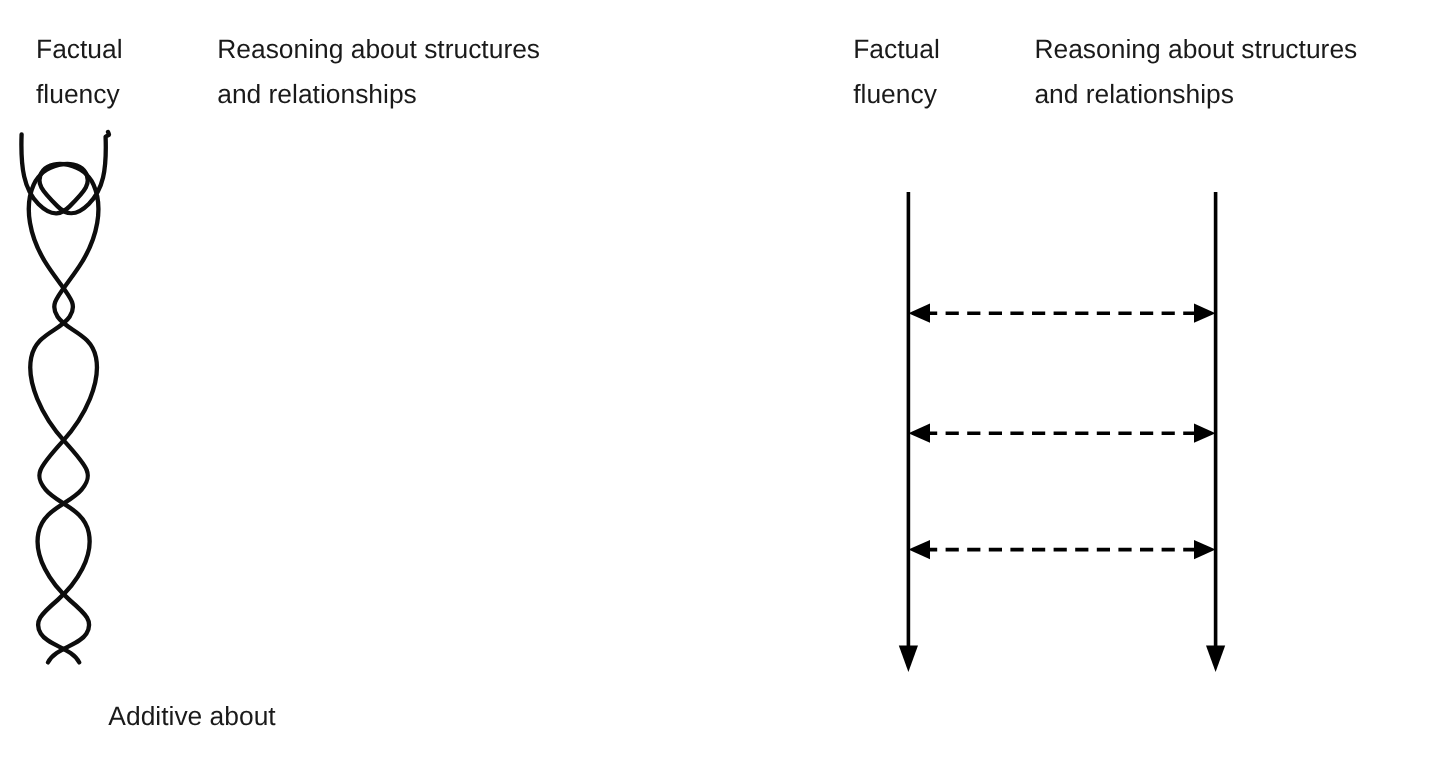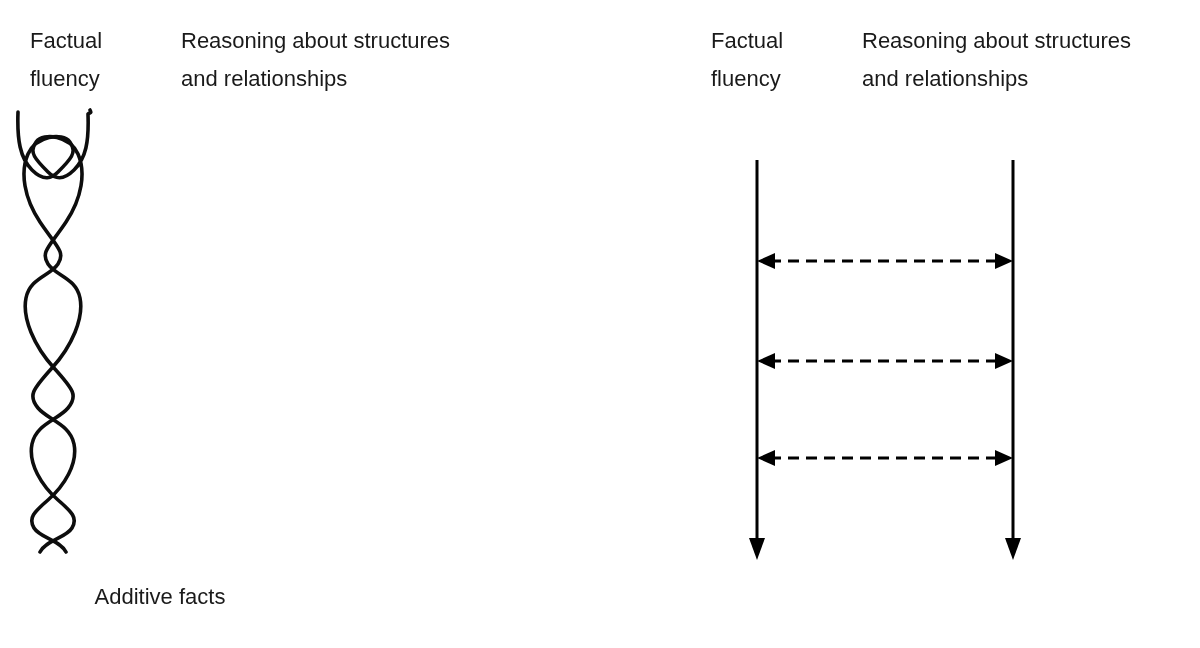--- a/index.html
+++ b/index.html
@@ -128,21 +128,21 @@
                C 84,218 72,246 52,268
                C 32,290 28,296 38,308
                C 48,320 70,324 74,344
                C 78,364 64,386 48,400
                C 34,412 28,418 34,428
                C 40,438 60,440 66,452"></path>
       <g transform="translate(0,0)"></g>
     </svg>
   </div>
 
-  <div class="caption">Additive facts</div>
+  <div class="caption">Additive about</div>
 </div>
 
 <div class="panel" id="panel-multiplicative">
 
   <div class="header-row">
     <div class="header-col factual">Factual
 fluency</div>
     <div class="header-col reasoning">Reasoning about structures
 and relationships</div>
   </div>

